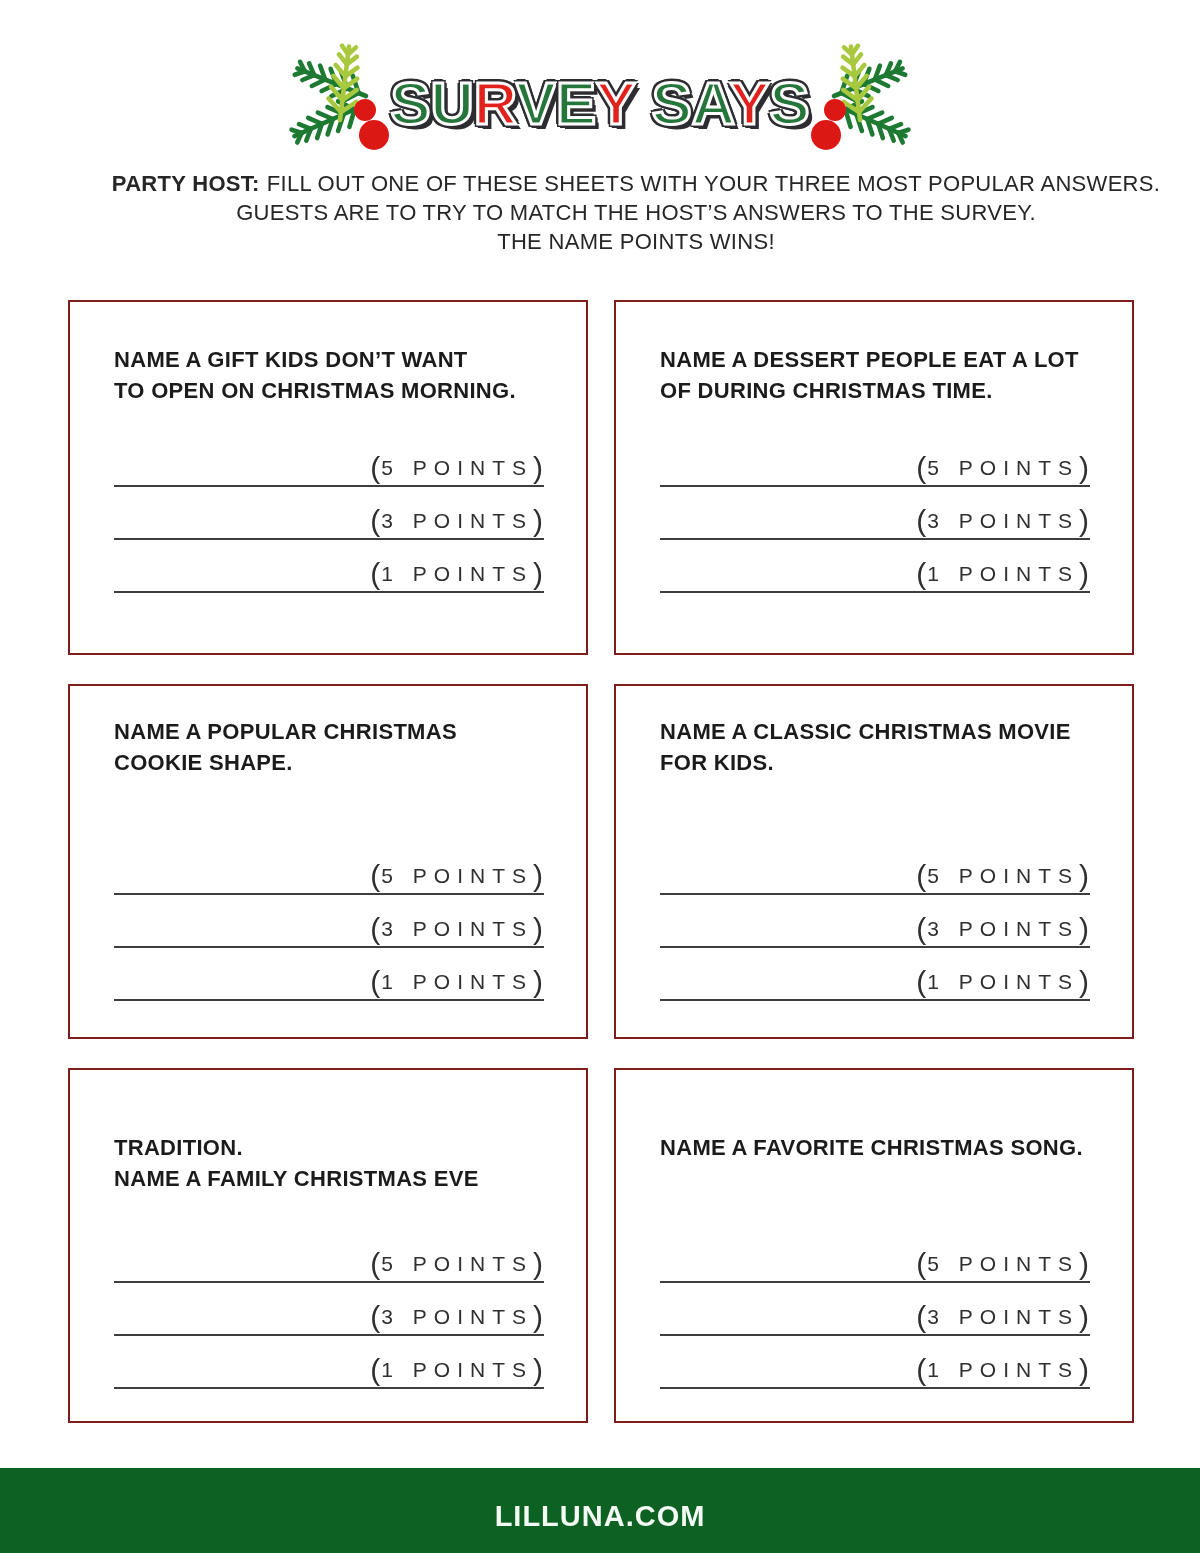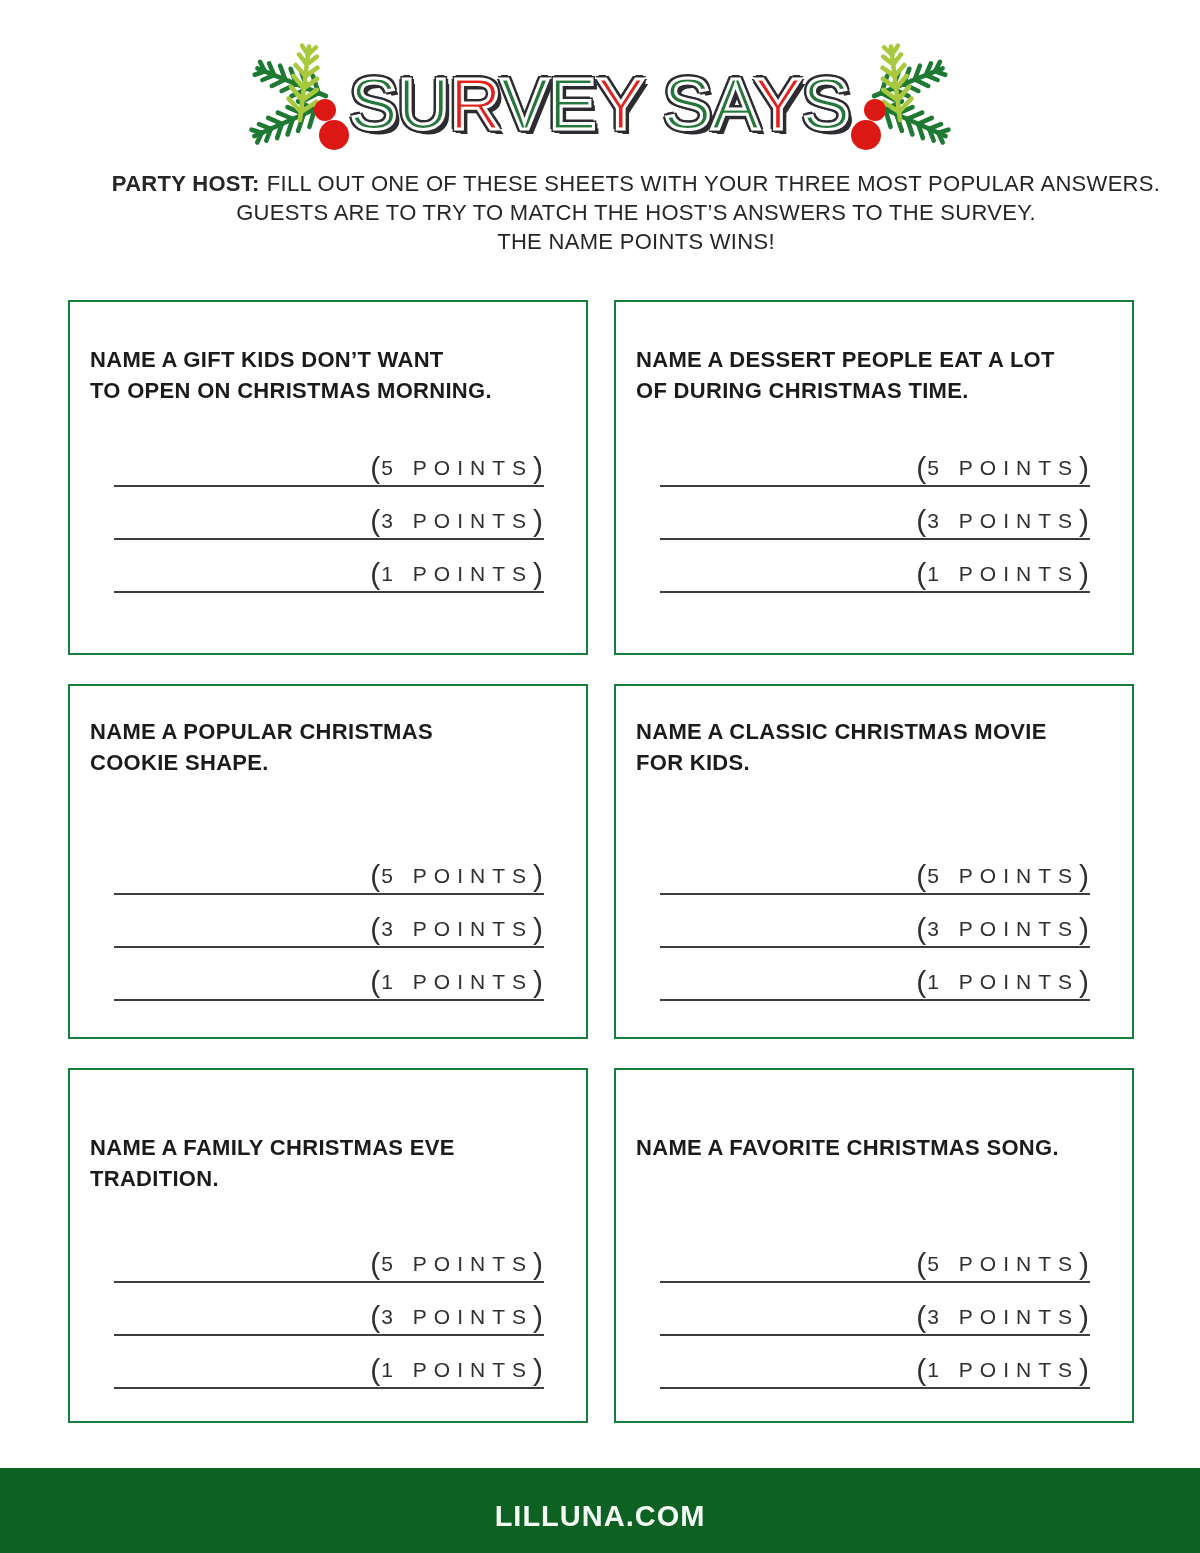--- a/index.html
+++ b/index.html
@@ -9,21 +9,21 @@
   }
   
   .header{
     position:absolute;top:38px;left:0;width:100%;
     display:flex;justify-content:center;align-items:center;
   }
   .sprig{width:122px;height:118px;flex:0 0 auto;}
   .sprig.right{transform:scaleX(-1);}
   .title{
     white-space:pre;margin:14px -8px 0;
-    font-size:72px;font-weight:normal;letter-spacing:0px;line-height:100px;
+    font-size:60px;font-weight:bold;letter-spacing:0px;line-height:100px;
   }
   .title .letter{
     -webkit-text-stroke:3px #ffffff;
     text-shadow:
       -4px 0 #2c2c31, 4px 0 #2c2c31, 0 -4px #2c2c31, 0 4px #2c2c31,
       -3px -3px #2c2c31, 3px -3px #2c2c31, -3px 3px #2c2c31, 3px 3px #2c2c31,
       5px 5px 0 #2c2c31;
   }
   
   .instructions{
@@ -31,22 +31,22 @@
     text-align:center;font-size:22px;line-height:29px;letter-spacing:0.3px;color:#262626;padding-left:36px;
   }
   .instructions .bold{font-weight:bold;margin-right:7px;}
   
   .grid{
     position:absolute;top:300px;left:68px;width:1066px;
     display:grid;grid-template-columns:520px 520px;column-gap:26px;row-gap:29px;
     grid-auto-rows:355px;
   }
   .card{
-    position:relative;border:2px solid #15803d;background:#ffffff;box-sizing:border-box;
-    padding:0 20px;
+    position:relative;border:2px solid #7f1d1d;background:#ffffff;box-sizing:border-box;
+    padding:0 44px;
   }
   .q-title{
     font-weight:bold;font-size:22px;line-height:31px;color:#1b1b1b;letter-spacing:0.3px;
   }
   .r1 .q-title{margin-top:42px;}
   .r2 .q-title{margin-top:30px;}
   .r3 .q-title{margin-top:62px;}
   .card.centered .q-title{}
   .points{position:absolute;left:44px;right:42px;text-align:right;}
   .r1 .points{top:152px;}
@@ -204,22 +204,22 @@
         </div>
         <div class="point-row">
           <span class="point-label"><span class="paren">(</span><span>1 POINTS</span><span class="paren">)</span></span>
           <div class="answer-line"></div>
         </div>
       </div>
     </div>
 
     <div class="card r3">
       <div class="q-title">
+        <div>TRADITION.</div>
         <div>NAME A FAMILY CHRISTMAS EVE</div>
-        <div>TRADITION.</div>
       </div>
       <div class="points">
         <div class="point-row">
           <span class="point-label"><span class="paren">(</span><span>5 POINTS</span><span class="paren">)</span></span>
           <div class="answer-line"></div>
         </div>
         <div class="point-row">
           <span class="point-label"><span class="paren">(</span><span>3 POINTS</span><span class="paren">)</span></span>
           <div class="answer-line"></div>
         </div>

